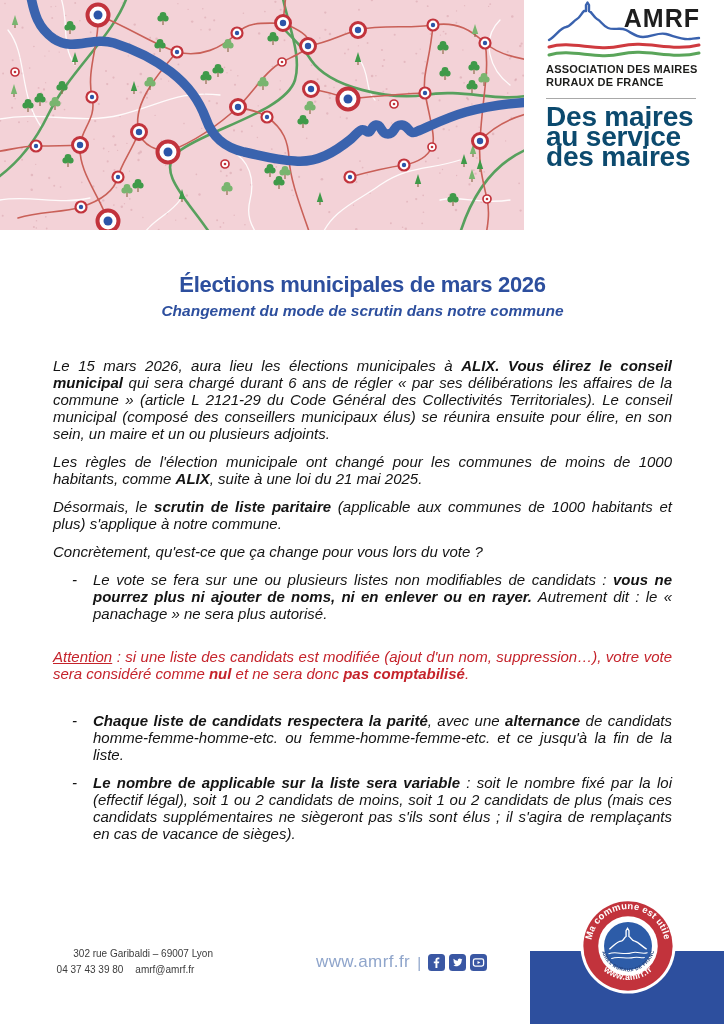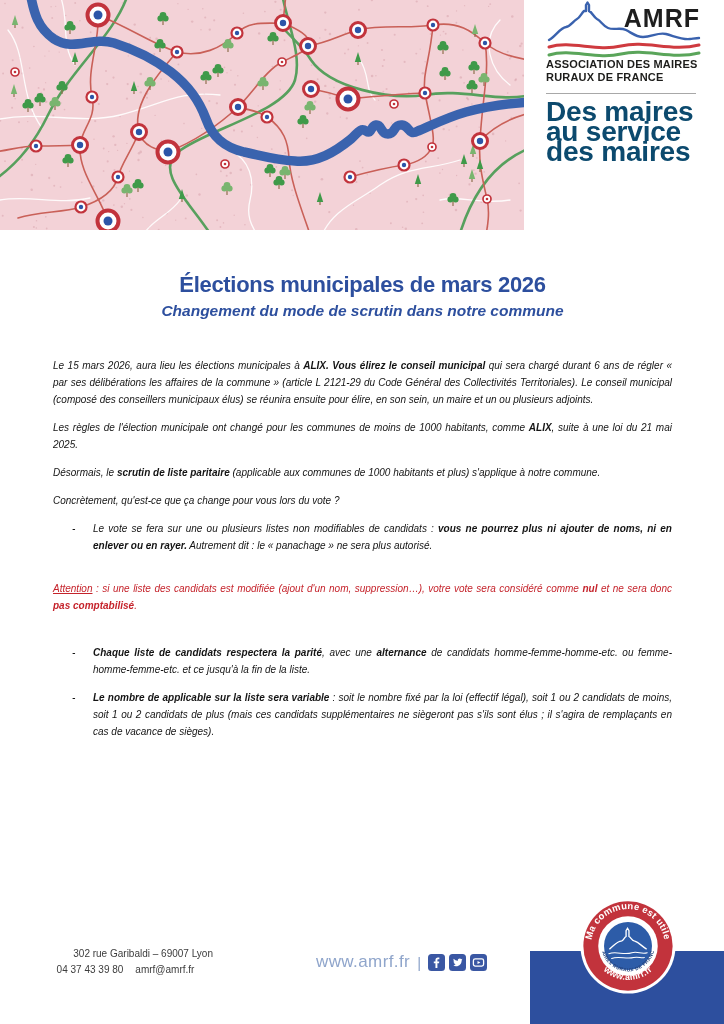--- a/index.html
+++ b/index.html
@@ -7,31 +7,31 @@
   html,body { background:#e9e9e9; }
   .page {
     position:relative; width:724px; height:1024px; margin:0 auto;
     background:#ffffff; overflow:hidden;
     font-family:"Liberation Sans", sans-serif;
   }
   
   .map-wrap { position:absolute; left:0; top:0; width:524px; height:230px; }
   .logo-block { position:absolute; left:546px; top:0; width:156px; }
   .logo-art { display:block; }
-  .org-name { font-size:11px; font-weight:bold; color:#1d1d1b; line-height:13px; letter-spacing:0.2px; }
+  .org-name { margin-top:5px; font-size:11px; font-weight:bold; color:#1d1d1b; line-height:13px; letter-spacing:0.2px; }
   .logo-divider { margin-top:9px; width:150px; height:1px; background:#a8a8a8; }
   .tagline { margin-top:8px; font-size:28px; font-weight:bold; color:#0c4a6e; line-height:20px; letter-spacing:-0.2px; }
   
   .content { position:absolute; left:53px; right:52px; top:268px; }
   .title { text-align:center; font-size:22px; font-weight:bold; color:#2d4f9e; letter-spacing:-0.3px; line-height:34px; }
   .subtitle { text-align:center; font-size:15.5px; font-weight:bold; font-style:italic; color:#2d4f9e; margin-top:0; line-height:18px; }
   
   .paragraphs { margin-top:37px; }
   .paragraphs p {
-    font-style:italic; font-size:10px; line-height:17px; color:#141414;
+    font-style:italic; font-size:15px; line-height:17px; color:#141414;
     text-align:justify; margin:0 0 11px 0; position:relative;
   }
   .paragraphs p.bullet { padding-left:40px; }
   .paragraphs p.bullet .dash { position:absolute; left:19px; top:0; }
   .paragraphs p.red { color:#c5232b; margin-top:26px; margin-bottom:30px; }
   .paragraphs .b { font-weight:bold; }
   .paragraphs .u { text-decoration:underline; }
   
   .footer-address { position:absolute; left:38px; top:946px; width:175px; text-align:right; font-size:10px; color:#3c3c3c; line-height:16px; }
   .footer-address .line2 { display:flex; justify-content:center; gap:12px; }

